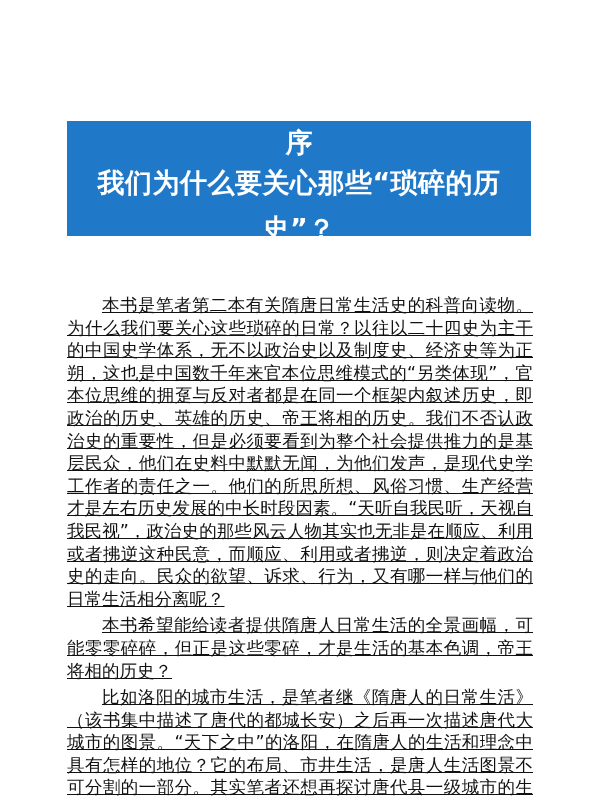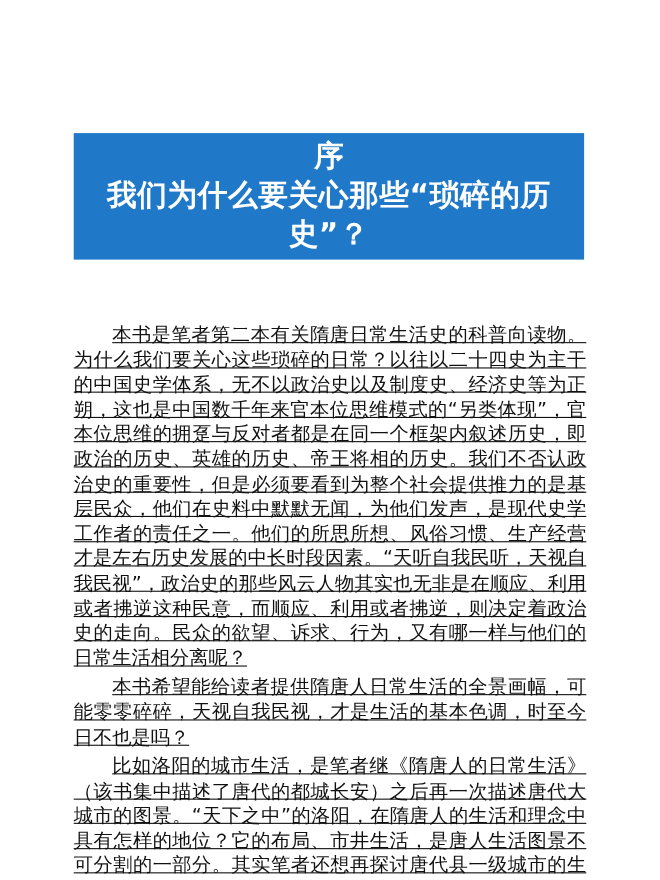--- a/index.html
+++ b/index.html
@@ -6,33 +6,33 @@
   body {
     width: 600px; height: 800px; background: #ffffff; position: relative; overflow: hidden;
     font-family: "DejaVu Sans", "Liberation Sans", sans-serif;
   }
   .title-box {
     position: absolute; left: 67px; top: 121px; width: 464px; height: 115px;
     background: #1f78c8; color: #ffffff; text-align: center;
     box-sizing: border-box; padding-top: 4px;
   }
   .title-box .t1 { font-size: 27px; font-weight: bold; line-height: 35px; display: block; }
-  .title-box .t2 { font-size: 27px; font-weight: bold; line-height: 36px; display: block; letter-spacing: 0.5px; }
+  .title-box .t2 { font-size: 27px; font-weight: bold; line-height: 46px; display: block; letter-spacing: 0.5px; }
   .body-text {
     position: absolute; left: 67px; top: 294px; width: 466px;
     font-size: 17.5px; line-height: 22.6px; color: #111111; text-align: justify;
   }
   .body-text p { margin: 0; text-indent: 2em; text-decoration: underline; }
   .body-text p + p { margin-top: 4px; }
 </style>
 </head>
 <body>
 
 <div class="title-box">
   <span class="t1">序</span>
   <span class="t2">我们为什么要关心那些“琐碎的历史”？</span>
 </div>
 
 <div class="body-text">
   <p>本书是笔者第二本有关隋唐日常生活史的科普向读物。为什么我们要关心这些琐碎的日常？以往以二十四史为主干的中国史学体系，无不以政治史以及制度史、经济史等为正朔，这也是中国数千年来官本位思维模式的“另类体现”，官本位思维的拥趸与反对者都是在同一个框架内叙述历史，即政治的历史、英雄的历史、帝王将相的历史。我们不否认政治史的重要性，但是必须要看到为整个社会提供推力的是基层民众，他们在史料中默默无闻，为他们发声，是现代史学工作者的责任之一。他们的所思所想、风俗习惯、生产经营才是左右历史发展的中长时段因素。“天听自我民听，天视自我民视”，政治史的那些风云人物其实也无非是在顺应、利用或者拂逆这种民意，而顺应、利用或者拂逆，则决定着政治史的走向。民众的欲望、诉求、行为，又有哪一样与他们的日常生活相分离呢？</p>
-  <p>本书希望能给读者提供隋唐人日常生活的全景画幅，可能零零碎碎，天视自我民视，才是生活的基本色调，时至今日不也是吗？</p>
+  <p>本书希望能给读者提供隋唐人日常生活的全景画幅，可能零零碎碎，但正是这些零碎，才是生活的基本色调，帝王将相的历史？</p>
   <p>比如洛阳的城市生活，是笔者继《隋唐人的日常生活》（该书集中描述了唐代的都城长安）之后再一次描述唐代大城市的图景。“天下之中”的洛阳，在隋唐人的生活和理念中具有怎样的地位？它的布局、市井生活，是唐人生活图景不可分割的一部分。其实笔者还想再探讨唐代县一级城市的生活，但受限于史料和考古出土文物之稀少，只能留待以后了。</p>
 </div>
 
 </body></html>

